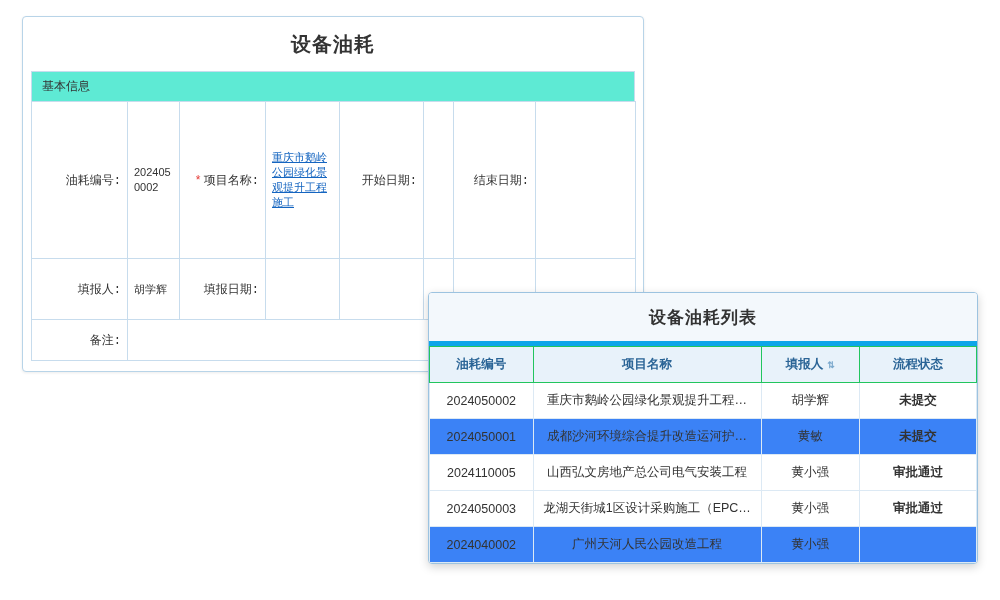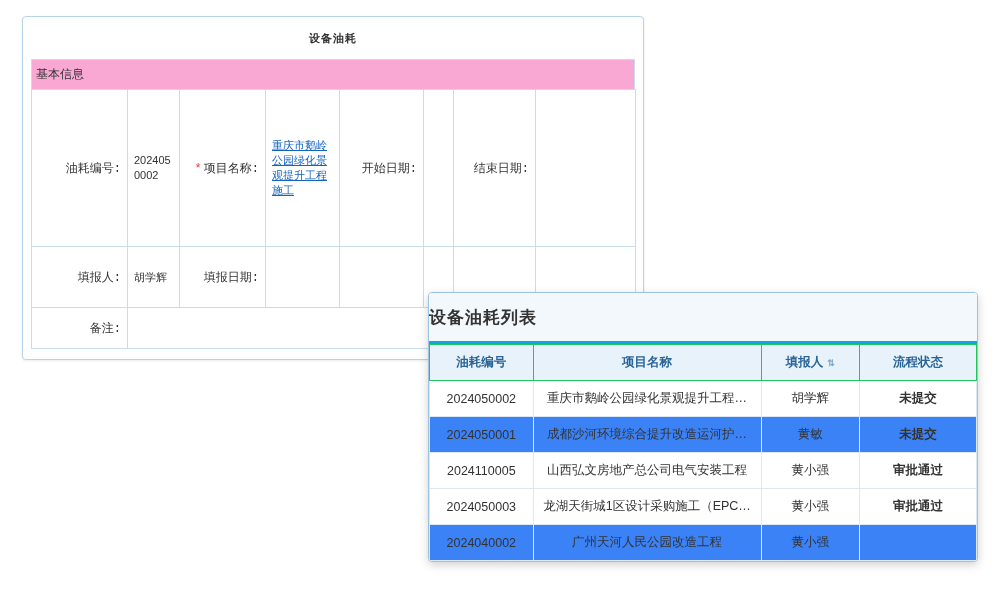--- a/index.html
+++ b/index.html
@@ -25,36 +25,36 @@
     top: 16px;
     width: 620px;
     background: #ffffff;
     border: 1px solid #b8d4e8;
     border-radius: 4px;
     box-shadow: 0 1px 3px rgba(0,0,0,0.08);
   }
 
   .form-title {
     text-align: center;
-    font-size: 11px;
+    font-size: 20px;
     font-weight: bold;
     color: #333333;
     padding: 14px 0 13px 0;
     letter-spacing: 1px;
     font-family: Liberation Mono, monospace;
   }
 
   .section-bar {
     margin: 0 8px;
-    background: #f9a8d4;
+    background: #5eead4;
     border: 1px solid #c7dced;
     border-bottom: none;
     font-size: 12px;
     color: #333333;
-    padding: 6px 4px;
+    padding: 6px 10px;
   }
 
   table.form-table {
     margin: 0 8px 10px 8px;
     width: calc(100% - 16px);
     border-collapse: collapse;
     table-layout: fixed;
   }
 
   table.form-table td {
@@ -111,27 +111,28 @@
     top: 292px;
     width: 548px;
     background: #ffffff;
     border: 1px solid #9cc3e0;
     border-radius: 4px;
     box-shadow: 0 3px 10px rgba(0,0,0,0.18);
     overflow: hidden;
   }
 
   .list-title {
+    text-align: center;
     font-size: 17px;
     font-weight: bold;
     color: #333333;
     background: #f3f8fc;
     padding: 13px 0 12px 0;
     letter-spacing: 1px;
-    border-bottom: 3px solid #0ea5e9;
+    border-bottom: 5px solid #0ea5e9;
   }
 
   table.list-table {
     width: 100%;
     border-collapse: collapse;
     table-layout: fixed;
   }
 
   table.list-table th {
     background: #e8f2fa;

